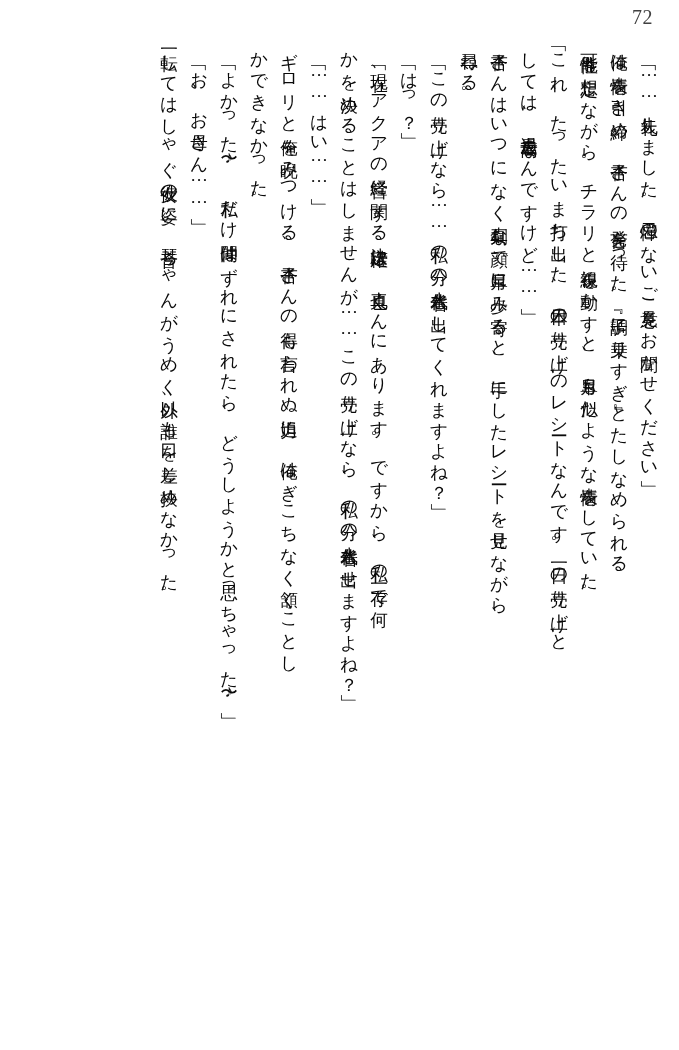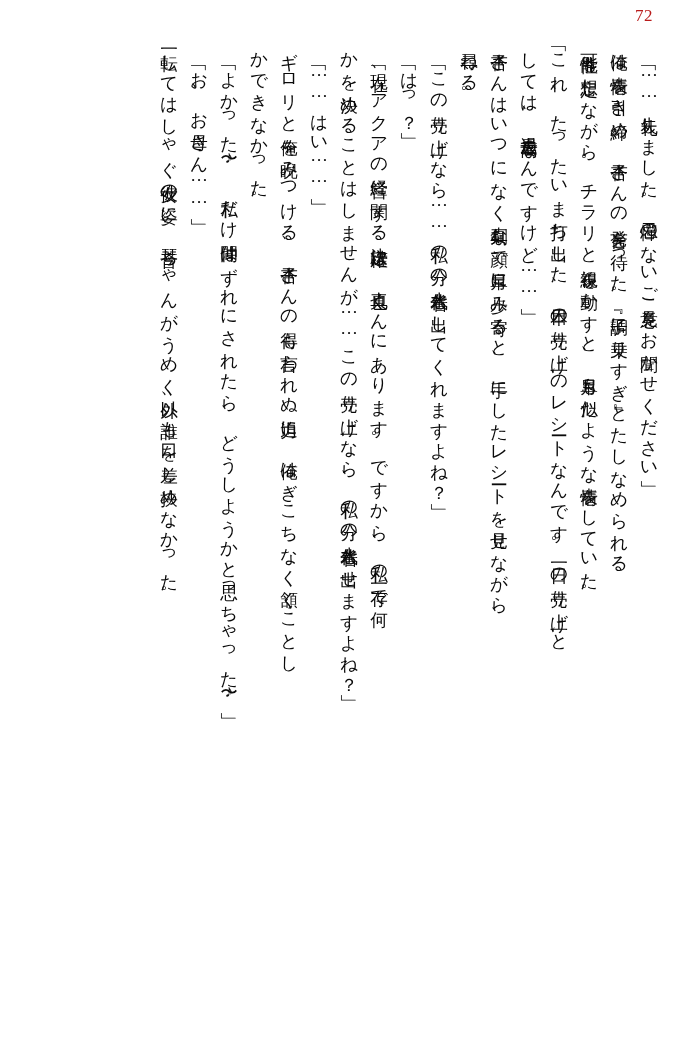--- a/index.html
+++ b/index.html
@@ -16,24 +16,24 @@
     width: 679px;
     height: 1050px;
     background: #ffffff;
     overflow: hidden;
     box-sizing: border-box;
   }
   #page-number {
     position: absolute;
     top: 6px;
     right: 26px;
-    font-size: 17px;
+    font-size: 20px;
     letter-spacing: 0.5px;
     font-family: "Liberation Serif", "DejaVu Serif", serif;
-    color: #b91c1c;
+    color: #404040;
   }
   #text-body {
     position: absolute;
     top: 40px;
     right: 22px;
     left: 22px;
     bottom: 18px;
     display: flex;
     flex-direction: row-reverse;
     justify-content: flex-start;

